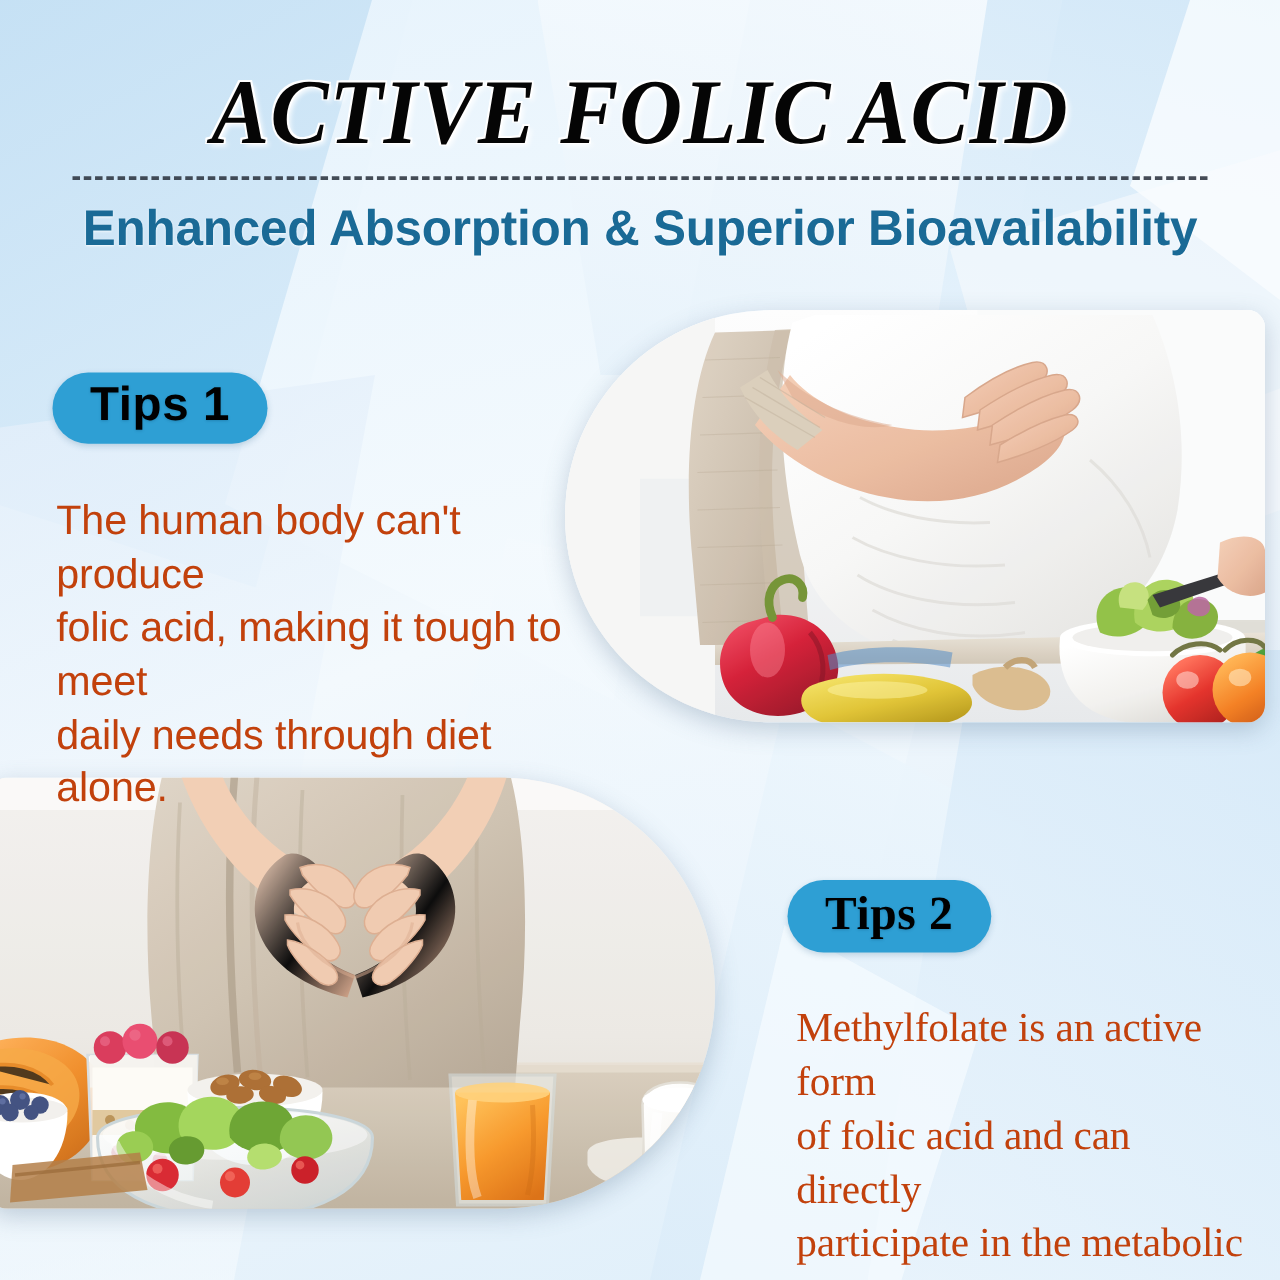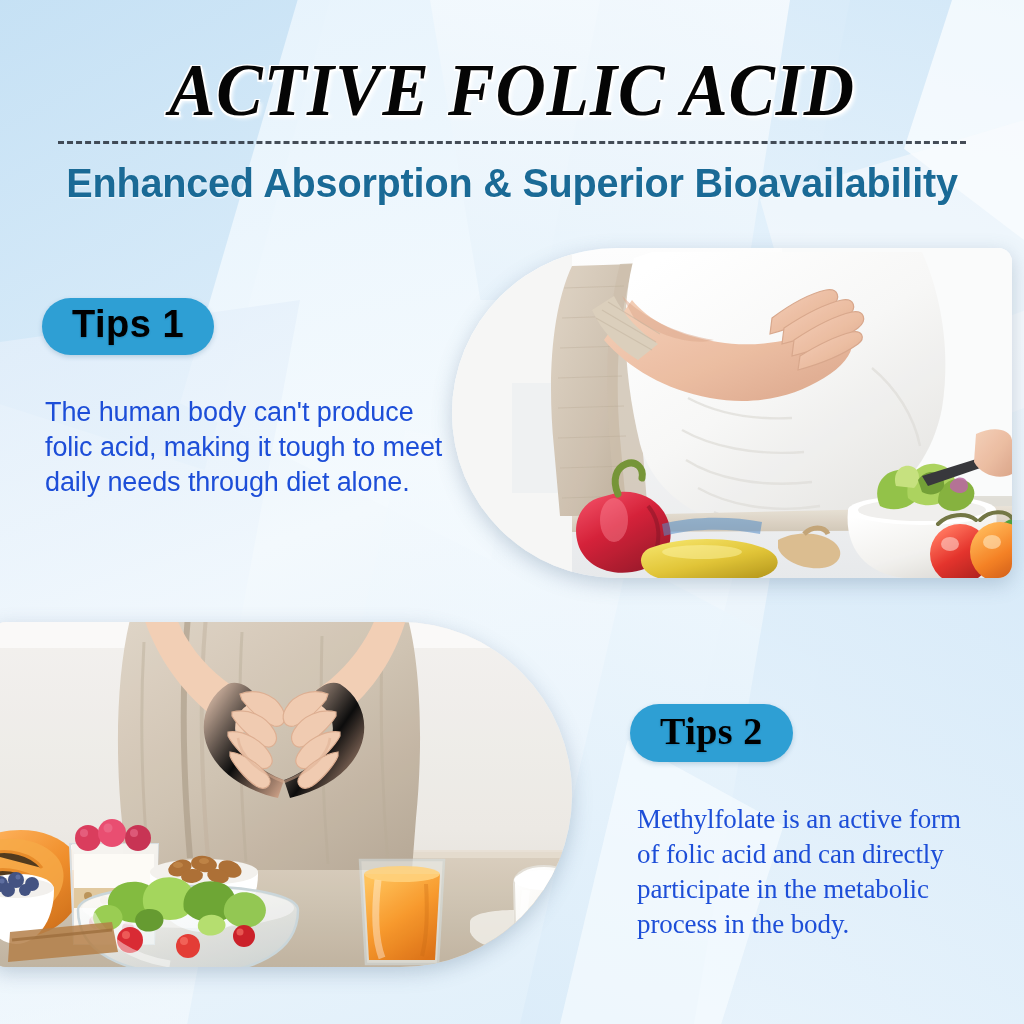--- a/index.html
+++ b/index.html
@@ -87,23 +87,23 @@
     font-size:38px;
     font-weight:bold;
     padding:5px 30px 9px 30px;
     border-radius:999px;
     letter-spacing:0.5px;
     box-shadow:0 2px 5px rgba(30,90,130,.22);
     text-shadow:0 1px 2px rgba(0,60,95,.25);
   }
 
   .tip-body {
-    font-size:27px;
+    font-size:33px;
     line-height:1.30;
-    color:#1d4ed8;
+    color:#c2410c;
     white-space:pre-line;
     letter-spacing:-0.1px;
   }
 
   #tips1 { position:absolute; left:42px;  top:298px; z-index:6; width:420px; }
   #tips1 .tip-body { margin-top:40px; margin-left:3px; }
 
   #tips2 { position:absolute; left:630px; top:704px; z-index:6; width:380px;font-family:Liberation Serif, serif; }
   #tips2 .tip-body { margin-top:40px; margin-left:7px; }
 

